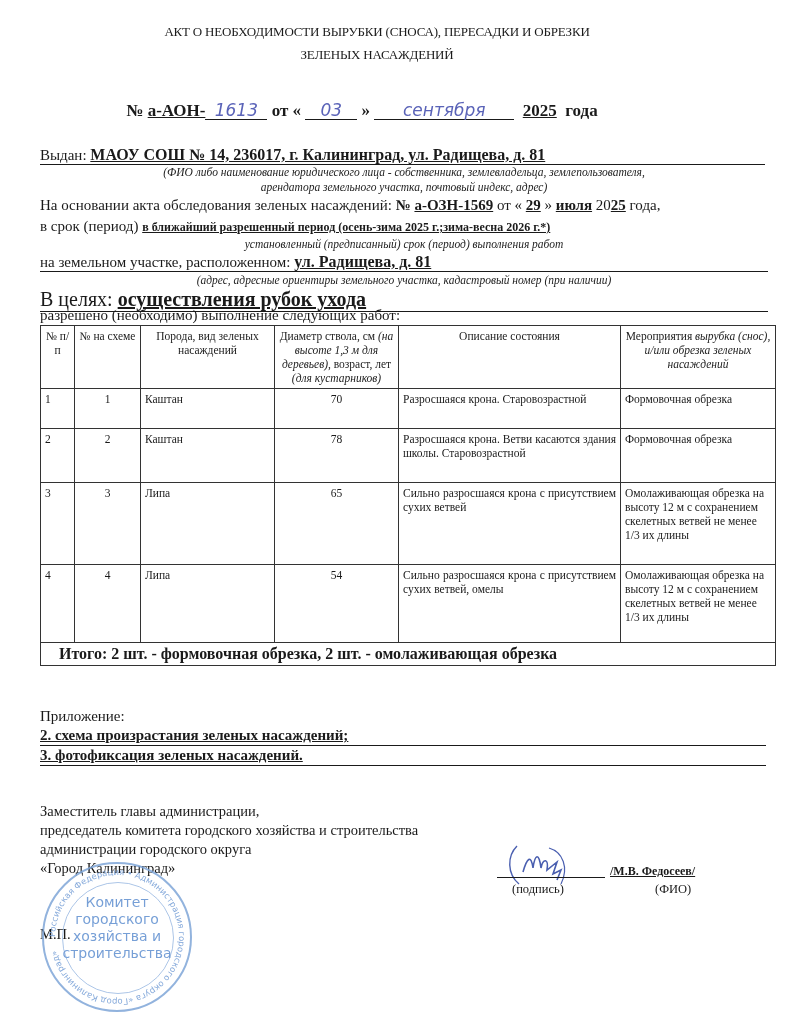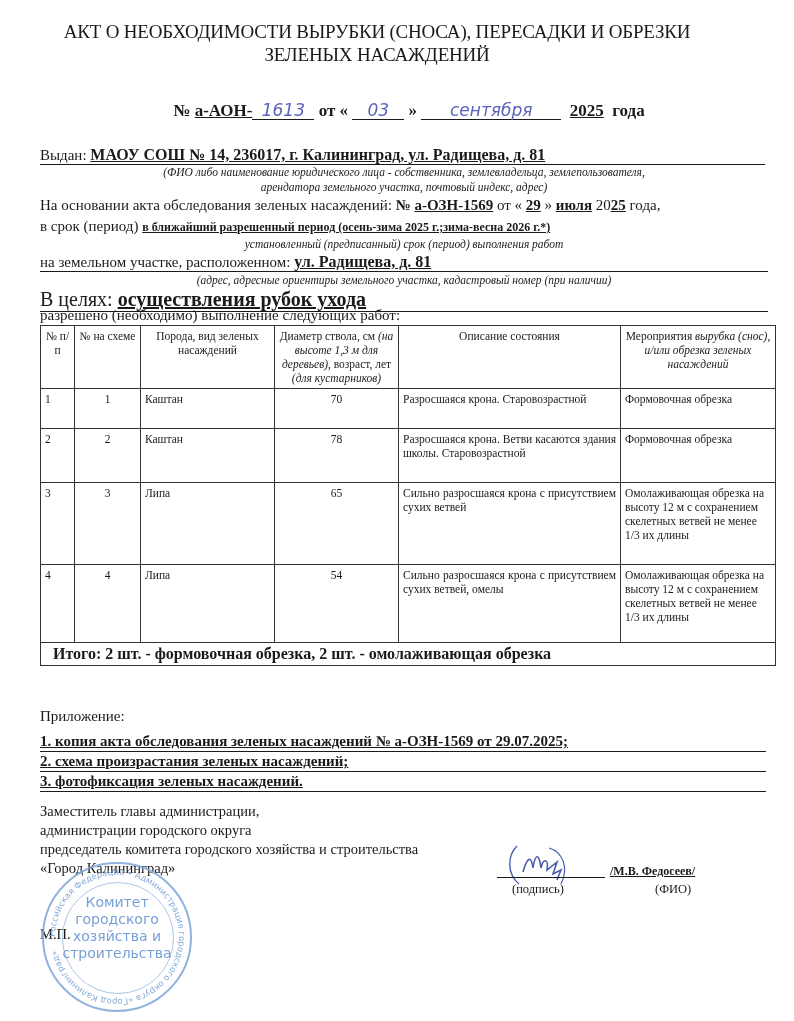--- a/index.html
+++ b/index.html
@@ -2,25 +2,25 @@
 <html><head>
 <meta charset="utf-8">
 <style>
   html, body { margin: 0; padding: 0; background: #ffffff; }
   body {
     width: 794px; height: 1021px; position: relative; overflow: hidden;
     font-family: "Liberation Serif", serif; color: #1a1a1a;
   }
   .abs { position: absolute; }
   .title {
-    left: 0; width: 754px; text-align: center; font-size: 19px; line-height: 23px;
+    left: 0; width: 754px; text-align: center; font-size: 13px; line-height: 23px;
     letter-spacing: -0.2px;
   }
   .numline {
-    top: 101px; left: 0; width: 724px; text-align: center; font-size: 17px; font-weight: bold; padding-left: 47px;
+    top: 101px; left: 0; width: 724px; text-align: center; font-size: 17px; font-weight: bold;
   }
   .u { text-decoration: underline; }
   .hand {
     font-family: "DejaVu Sans", sans-serif; font-style: italic; font-weight: normal;
     color: #5a63b8; font-size: 17px; display: inline-block;
     border-bottom: 1.5px solid #1a1a1a; text-align: center; line-height: 18px;
   }
   .row { left: 40px; width: 728px; font-size: 15px; white-space: nowrap; }
   .fill { font-weight: bold; text-decoration: underline; }
   .rule { border-bottom: 1.5px solid #1a1a1a; }
@@ -31,21 +31,21 @@
     position: absolute; top: 325px; left: 40px; width: 735px;
     border-collapse: collapse; font-size: 11.5px; table-layout: fixed;
   }
   table.works td, table.works th {
     border: 1px solid #333; vertical-align: top; padding: 3px 4px; line-height: 14px;
     font-weight: normal;
   }
   table.works th { text-align: center; color: #222; }
   table.works td.c { text-align: center; }
   table.works td.j { text-align: justify; }
-  table.works td.total { font-weight: bold; font-size: 16px; padding: 4px 12px; }
+  table.works td.total { font-weight: bold; font-size: 16px; padding: 4px 18px; }
   .it { font-style: italic; }
   .appendix { left: 40px; width: 726px; font-size: 15px; }
   .appendix .item { font-weight: bold; border-bottom: 1.5px solid #1a1a1a; line-height: 19px; text-decoration: underline; }
   .sigblock { left: 40px; font-size: 14.5px; line-height: 19px; }
   .stamp {
     left: 42px; top: 862px; width: 150px; height: 150px; border-radius: 50%;
     border: 2px solid #7fa6d8; box-sizing: border-box; opacity: 0.85;
   }
   .stamp .inner {
     position: absolute; left: 18px; top: 18px; width: 110px; height: 110px; border-radius: 50%;
@@ -172,29 +172,28 @@
       <td>Омолаживающая обрезка на высоту 12 м с сохранением скелетных ветвей не менее 1/3 их длины</td>
     </tr>
     <tr>
       <td colspan="6" class="total">Итого: 2 шт. - формовочная обрезка, 2 шт. - омолаживающая обрезка</td>
     </tr>
   </tbody>
 </table>
 
 <div class="abs appendix" style="top:706px;">
   <div style="line-height:20px;">Приложение:</div>
-  <div class="item" style="margin-top:6px;">1. копия акта обследования зеленых насаждений № а-ОЗН-1569 от 29.07.2025;</div>
   <div class="item">2. схема произрастания зеленых насаждений;</div>
   <div class="item">3. фотофиксация зеленых насаждений.</div>
 </div>
 
 <div class="abs sigblock" style="top:802px;">
   <div>Заместитель главы администрации,</div>
+  <div>председатель комитета городского хозяйства и строительства</div>
   <div>администрации городского округа</div>
-  <div>председатель комитета городского хозяйства и строительства</div>
   <div>«Город Калининград»</div>
 </div>
 <div class="abs sigblock" style="top:925px;">М.П.</div>
 
 <div class="abs stamp">
   <div class="inner"></div>
   <svg style="position:absolute;left:0;top:0;" width="146" height="146" viewBox="0 0 146 146">
     <defs>
         <path id="ringPath" d="M73,73 m-62,0 a62,62 0 1,1 124,0 a62,62 0 1,1 -124,0"></path>
       </defs>

